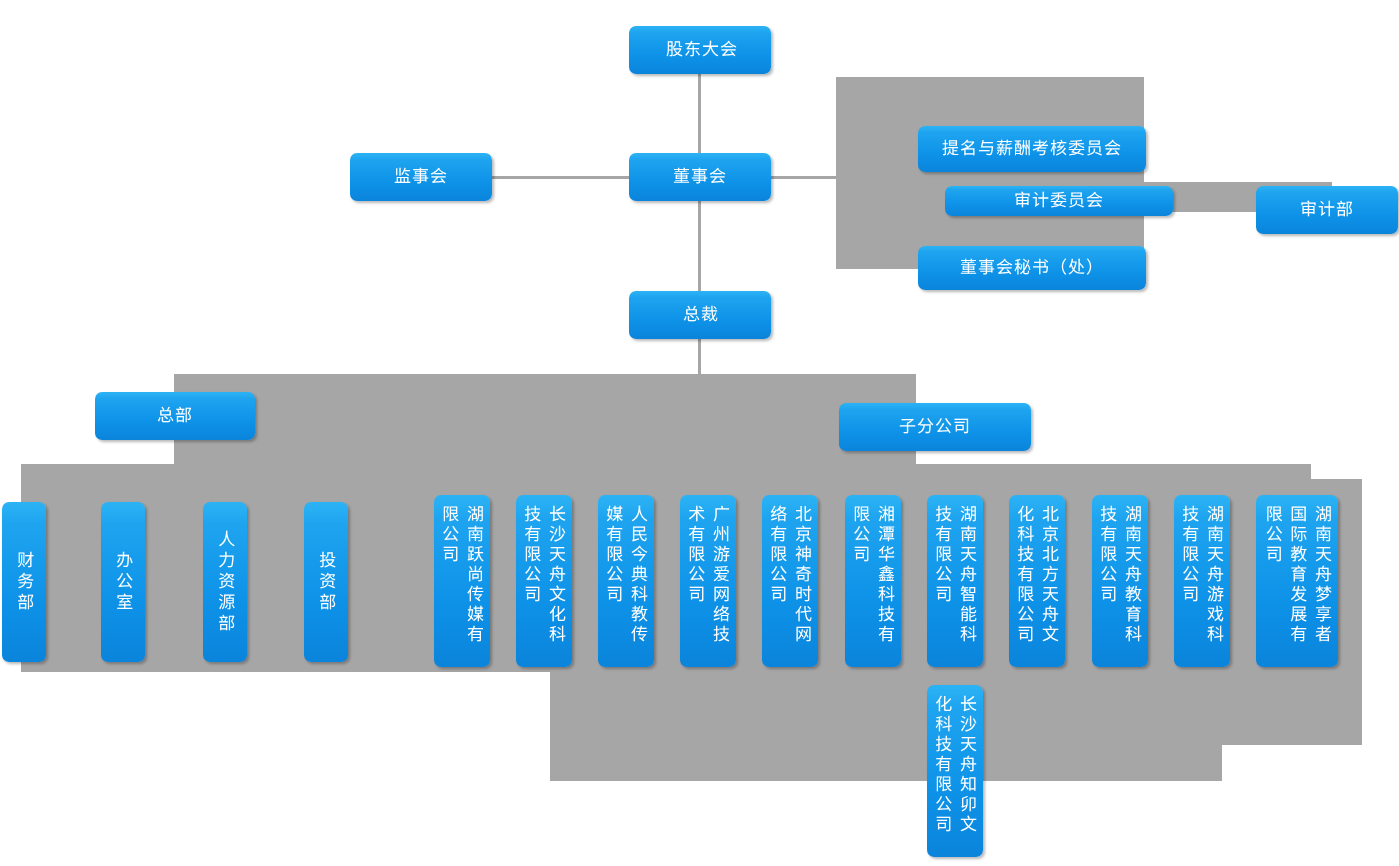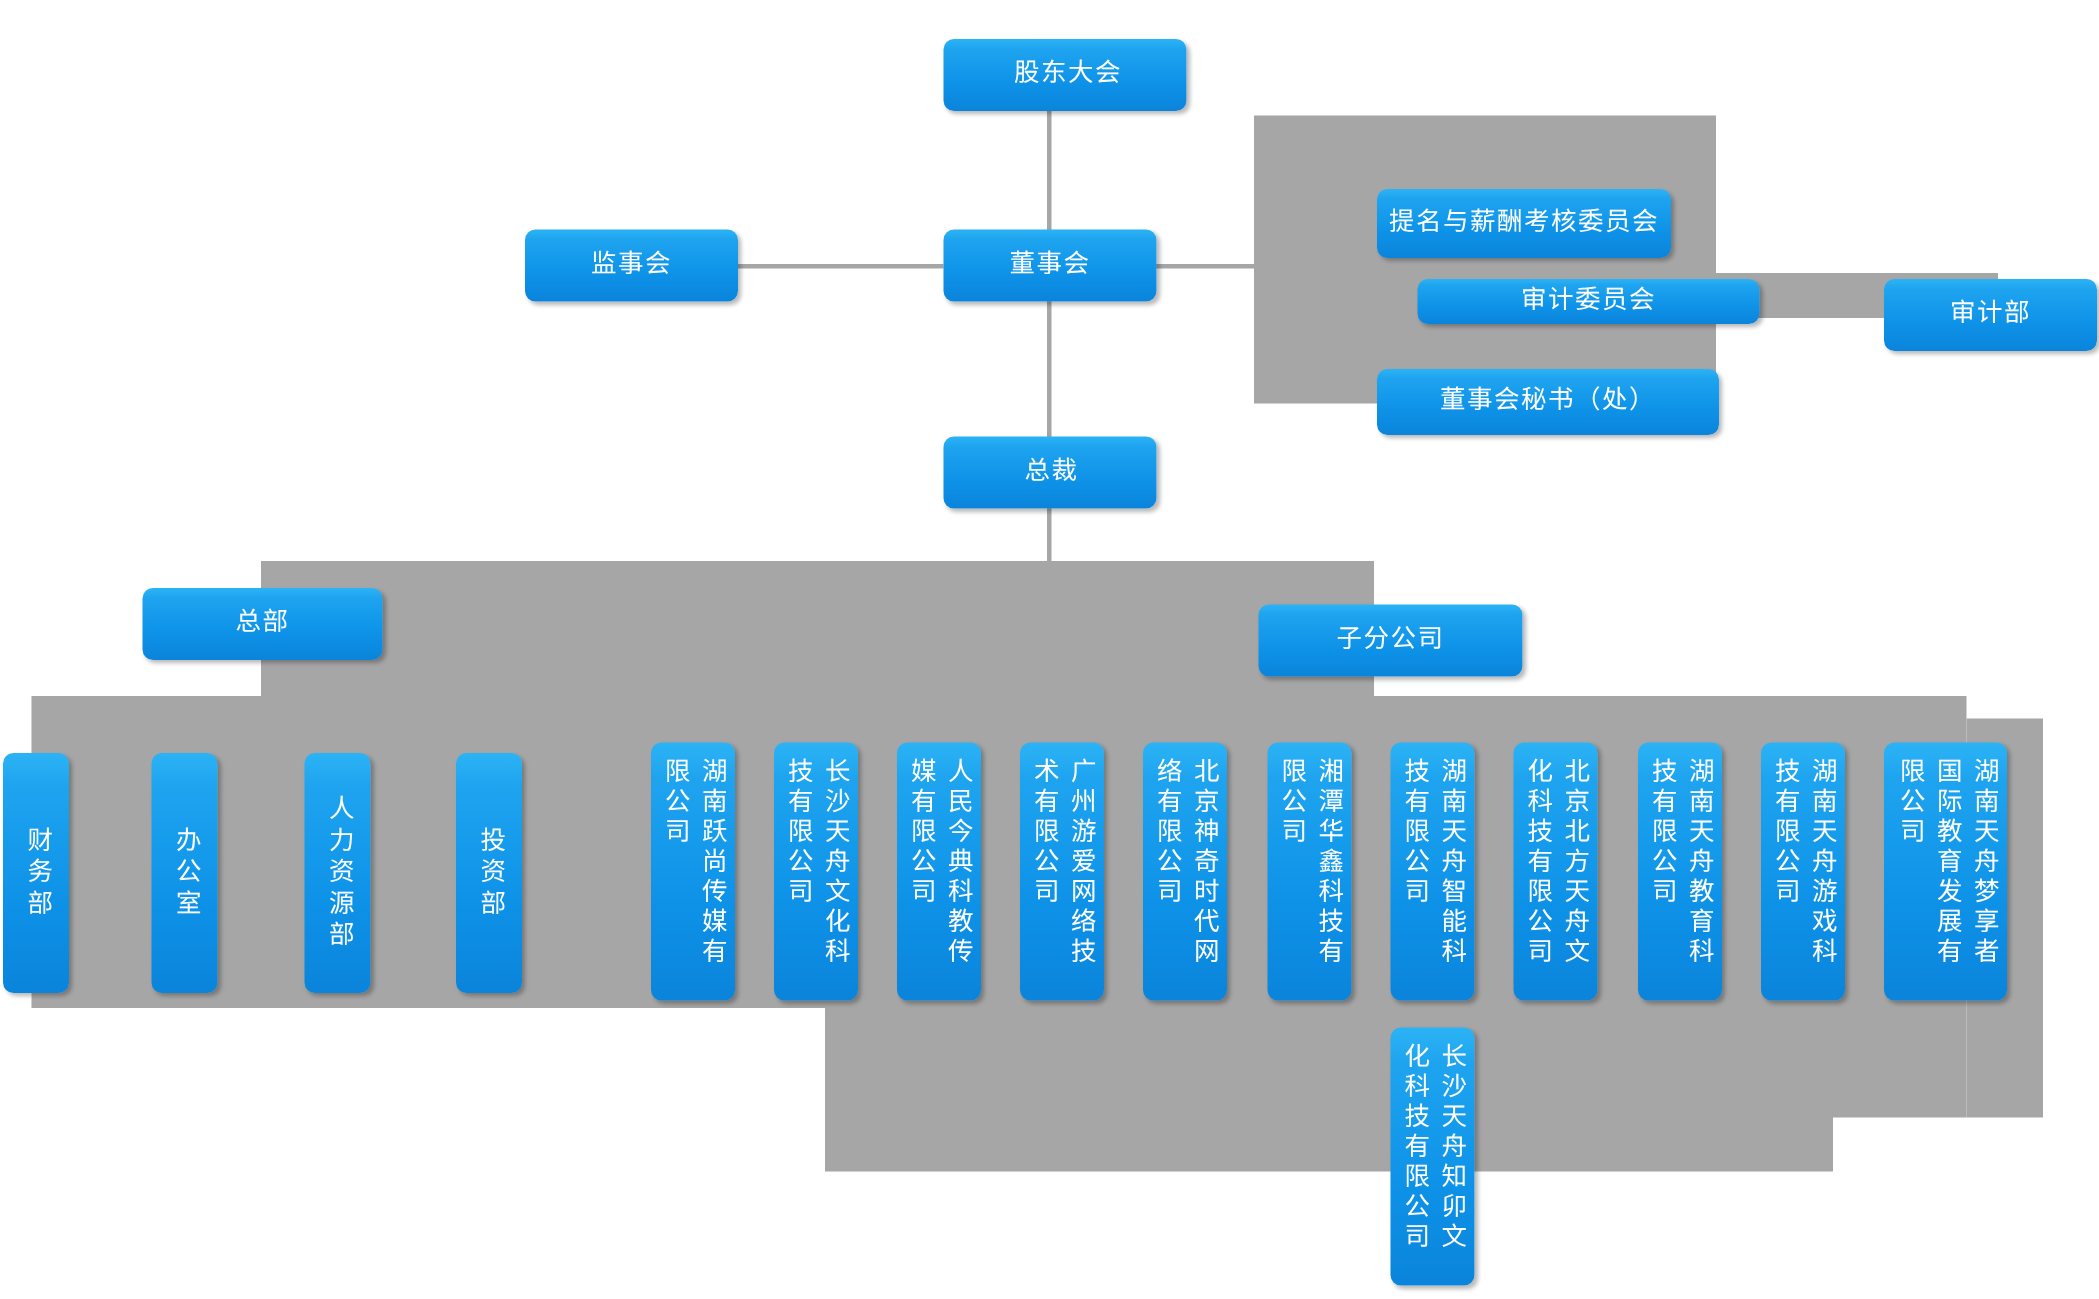--- a/index.html
+++ b/index.html
@@ -74,54 +74,54 @@
   <div style="position:absolute;left:0px;top:672px;width:330px;height:194px;background:#ffffff;"></div>
   <div style="position:absolute;left:330px;top:672px;width:220px;height:194px;background:#ffffff;"></div>
   <div style="position:absolute;left:1222px;top:745px;width:177px;height:121px;background:#ffffff;"></div>
 
   <div class="line v" style="left:698px;top:74px;height:80px;"></div>
   <div class="line h" style="left:491px;top:176px;width:138px;"></div>
   <div class="line h" style="left:770px;top:176px;width:68px;"></div>
   <div class="line v" style="left:698px;top:200px;height:92px;"></div>
   <div class="line v" style="left:698px;top:338px;height:40px;"></div>
 
-  <div class="node h-node" style="left:629px;top:26px;width:162px;height:48px;padding-left:12px;">
+  <div class="node h-node" style="left:629px;top:26px;width:142px;height:48px;padding-left:12px;">
     <span>股东大会</span>
   </div>
 
   <div class="node h-node" style="left:629px;top:153px;width:142px;height:48px;align-items:center;">
     <span>董事会</span>
   </div>
 
   <div class="node h-node" style="left:350px;top:153px;width:142px;height:48px;">
     <span>监事会</span>
   </div>
 
   <div class="node h-node" style="left:629px;top:291px;width:142px;height:48px;padding-left:10px;">
     <span>总裁</span>
   </div>
 
-  <div class="node h-node" style="left:918px;top:126px;width:196px;height:46px;">
+  <div class="node h-node" style="left:918px;top:126px;width:228px;height:46px;">
     <span>提名与薪酬考核委员会</span>
   </div>
   <div class="node h-node" style="left:918px;top:186px;width:228px;height:30px;margin-left:27px;">
     <span>审计委员会</span>
   </div>
   <div class="node h-node" style="left:918px;top:246px;width:228px;height:44px;">
     <span>董事会秘书（处）</span>
   </div>
 
   <div class="node h-node" style="left:1256px;top:186px;width:142px;height:48px;">
     <span>审计部</span>
   </div>
 
   <div class="node h-node" style="left:95px;top:392px;width:160px;height:48px;">
     <span>总部</span>
   </div>
-  <div class="node h-node" style="left:839px;top:403px;width:176px;height:48px;">
+  <div class="node h-node" style="left:839px;top:403px;width:192px;height:48px;">
     <span>子分公司</span>
   </div>
 
   <div class="node v-node dept" style="left:2px;top:502px;width:44px;height:160px;">
     <span>财务部</span>
   </div>
   <div class="node v-node dept" style="left:101px;top:502px;width:44px;height:160px;">
     <span>办公室</span>
   </div>
   <div class="node v-node dept" style="left:203px;top:502px;width:44px;height:160px;">

